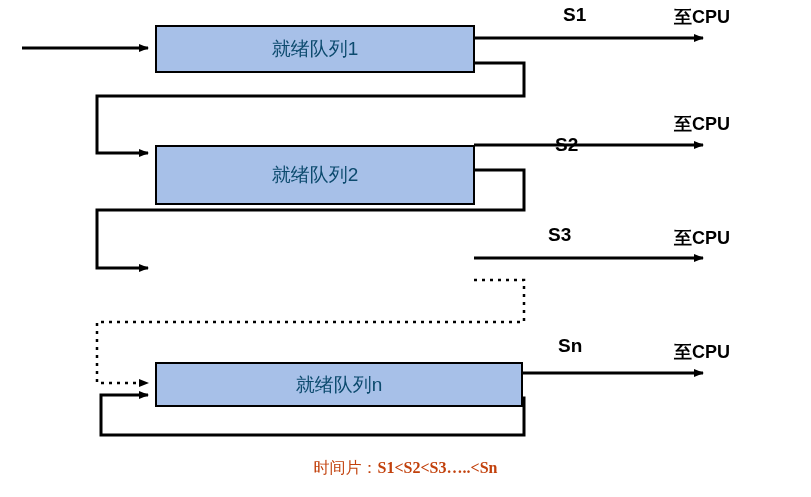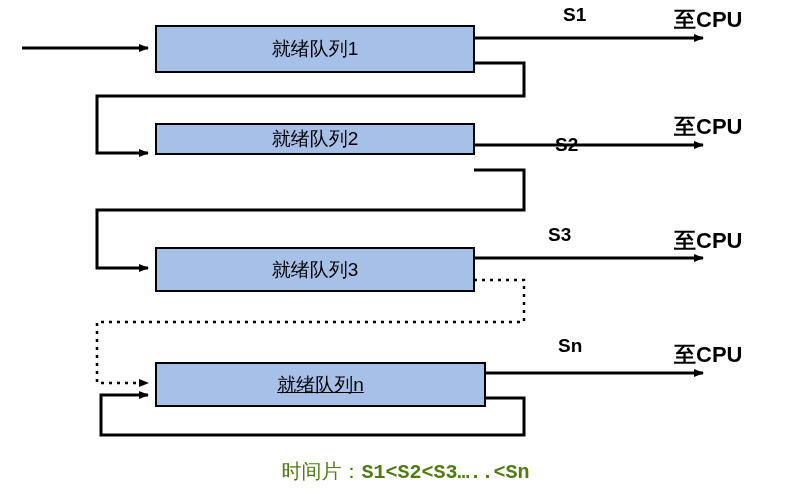--- a/index.html
+++ b/index.html
@@ -24,40 +24,40 @@
   }
   .queue-box {
     position: absolute;
     background: #a7c0e8;
     border: 2px solid #000000;
     box-sizing: border-box;
     display: flex;
     align-items: center;
     justify-content: center;
     font-size: 19px;
-    color: #000000;
+    color: #0c4a6e;
     font-family: "Liberation Sans", sans-serif;
   }
   .label {
     position: absolute;
     font-weight: bold;
     color: #000000;
     font-family: "Liberation Sans", sans-serif;
     white-space: nowrap;
   }
   .slice-label { font-size: 19px; }
-  .cpu-label { font-size: 22px; }
+  .cpu-label { font-size: 18px; }
   .caption {
     position: absolute;
     left: 0;
     width: 811px;
     text-align: center;
-    font-size: 20px;
-    color: #4d7c0f;
-    font-family: Liberation Mono, monospace;
+    font-size: 16px;
+    color: #c2410c;
+    font-family: Liberation Serif, serif;
     white-space: nowrap;
   }
   .caption b { font-weight: bold; }
 </style>
 </head>
 <body>
 
 <div id="canvas">
 
   <svg class="diagram" viewBox="0 0 811 497">
@@ -103,27 +103,24 @@
     </g>
 
     <g>
       <path d="M474,398 L524,398 L524,435 L101,435 L101,395 L148,395" fill="none" stroke="#000000" stroke-width="3" marker-end="url(#arrow)"></path>
     </g>
   </svg>
 
   <div class="queue-box" style="left:155px; top:25px; width:320px; height:48px;">
     <span>就绪队列1</span>
   </div>
-  <div class="queue-box" style="left:155px; top:123px; width:320px; height:32px;align-items:center;">
+  <div class="queue-box" style="left:155px; top:145px; width:320px; height:60px;align-items:center;">
     <span>就绪队列2</span>
   </div>
-  <div class="queue-box" style="left:155px; top:247px; width:320px; height:45px;">
-    <span>就绪队列3</span>
-  </div>
-  <div class="queue-box" style="left:155px; top:362px; width:331px; height:45px;text-decoration:underline;">
+  <div class="queue-box" style="left:155px; top:362px; width:368px; height:45px;">
     <span>就绪队列n</span>
   </div>
 
   <div class="label slice-label" style="left:525px; top:4px;margin-left:38px;">S1</div>
   <div class="label slice-label" style="left:555px; top:110px;margin-top:24px;">S2</div>
   <div class="label slice-label" style="left:548px; top:224px;">S3</div>
   <div class="label slice-label" style="left:558px; top:335px;">Sn</div>
 
   <div class="label cpu-label" style="left:674px; top:5px;">至CPU</div>
   <div class="label cpu-label" style="left:674px; top:112px;">至CPU</div>

